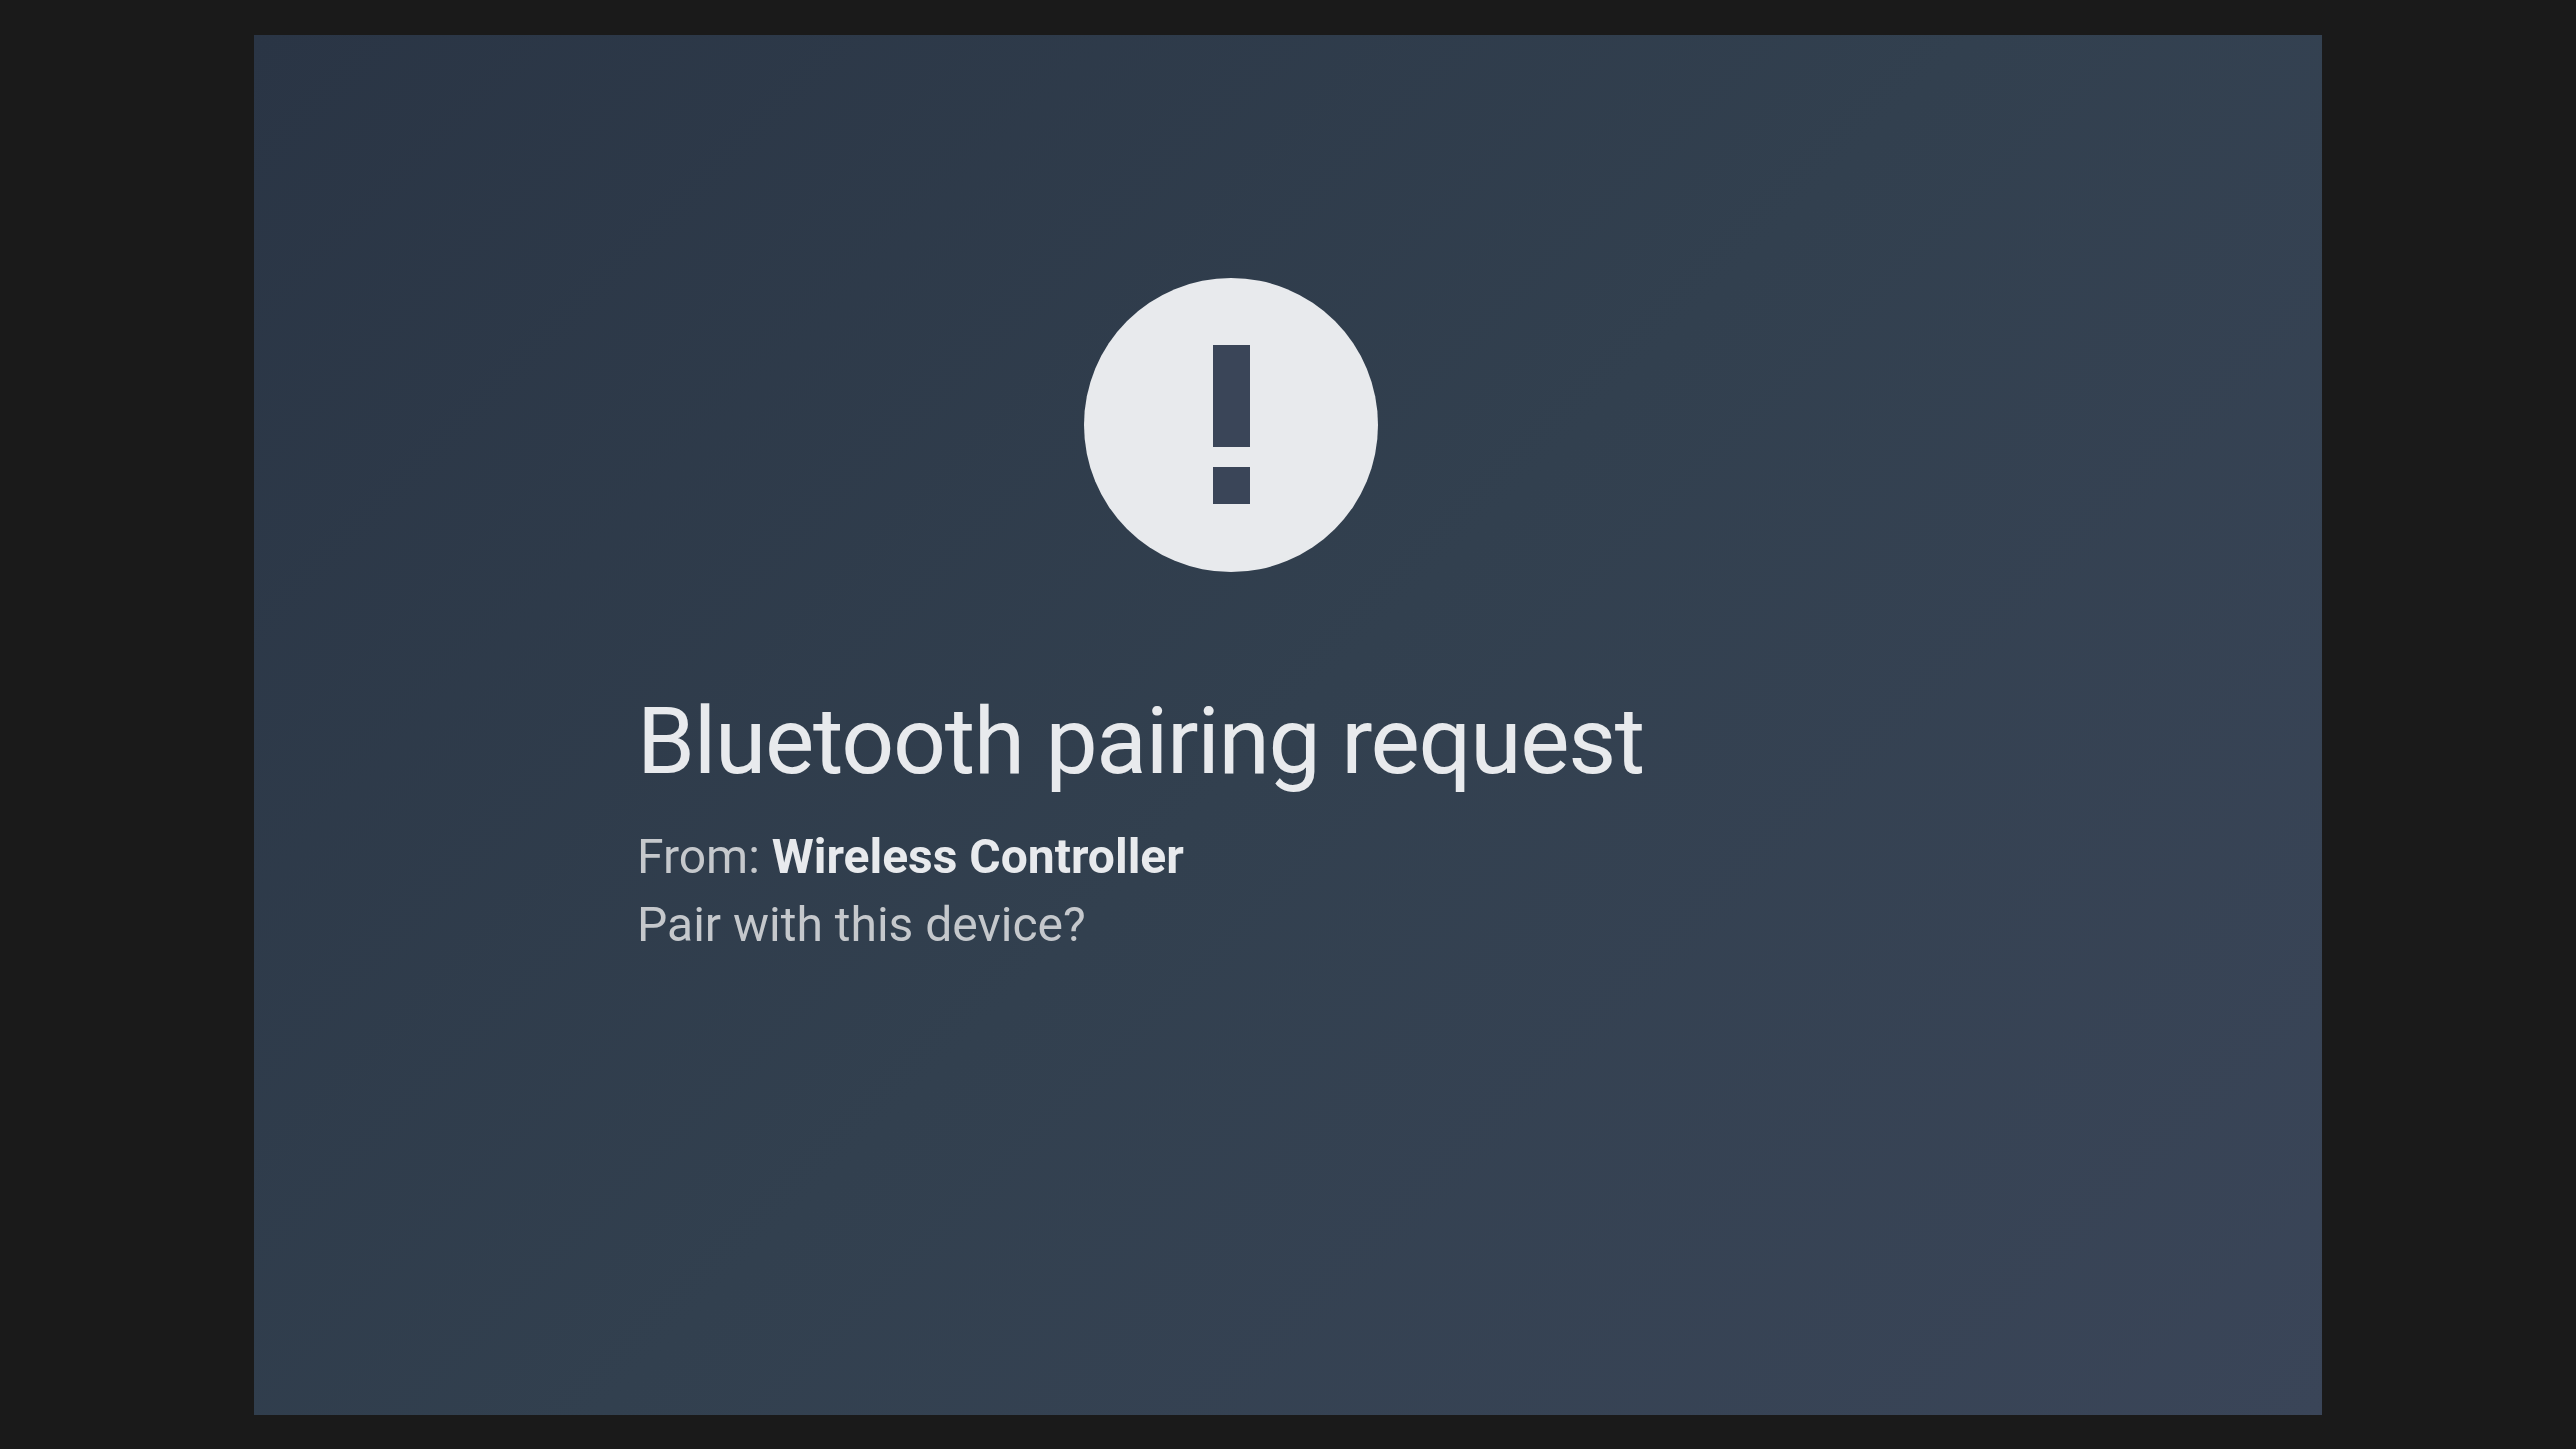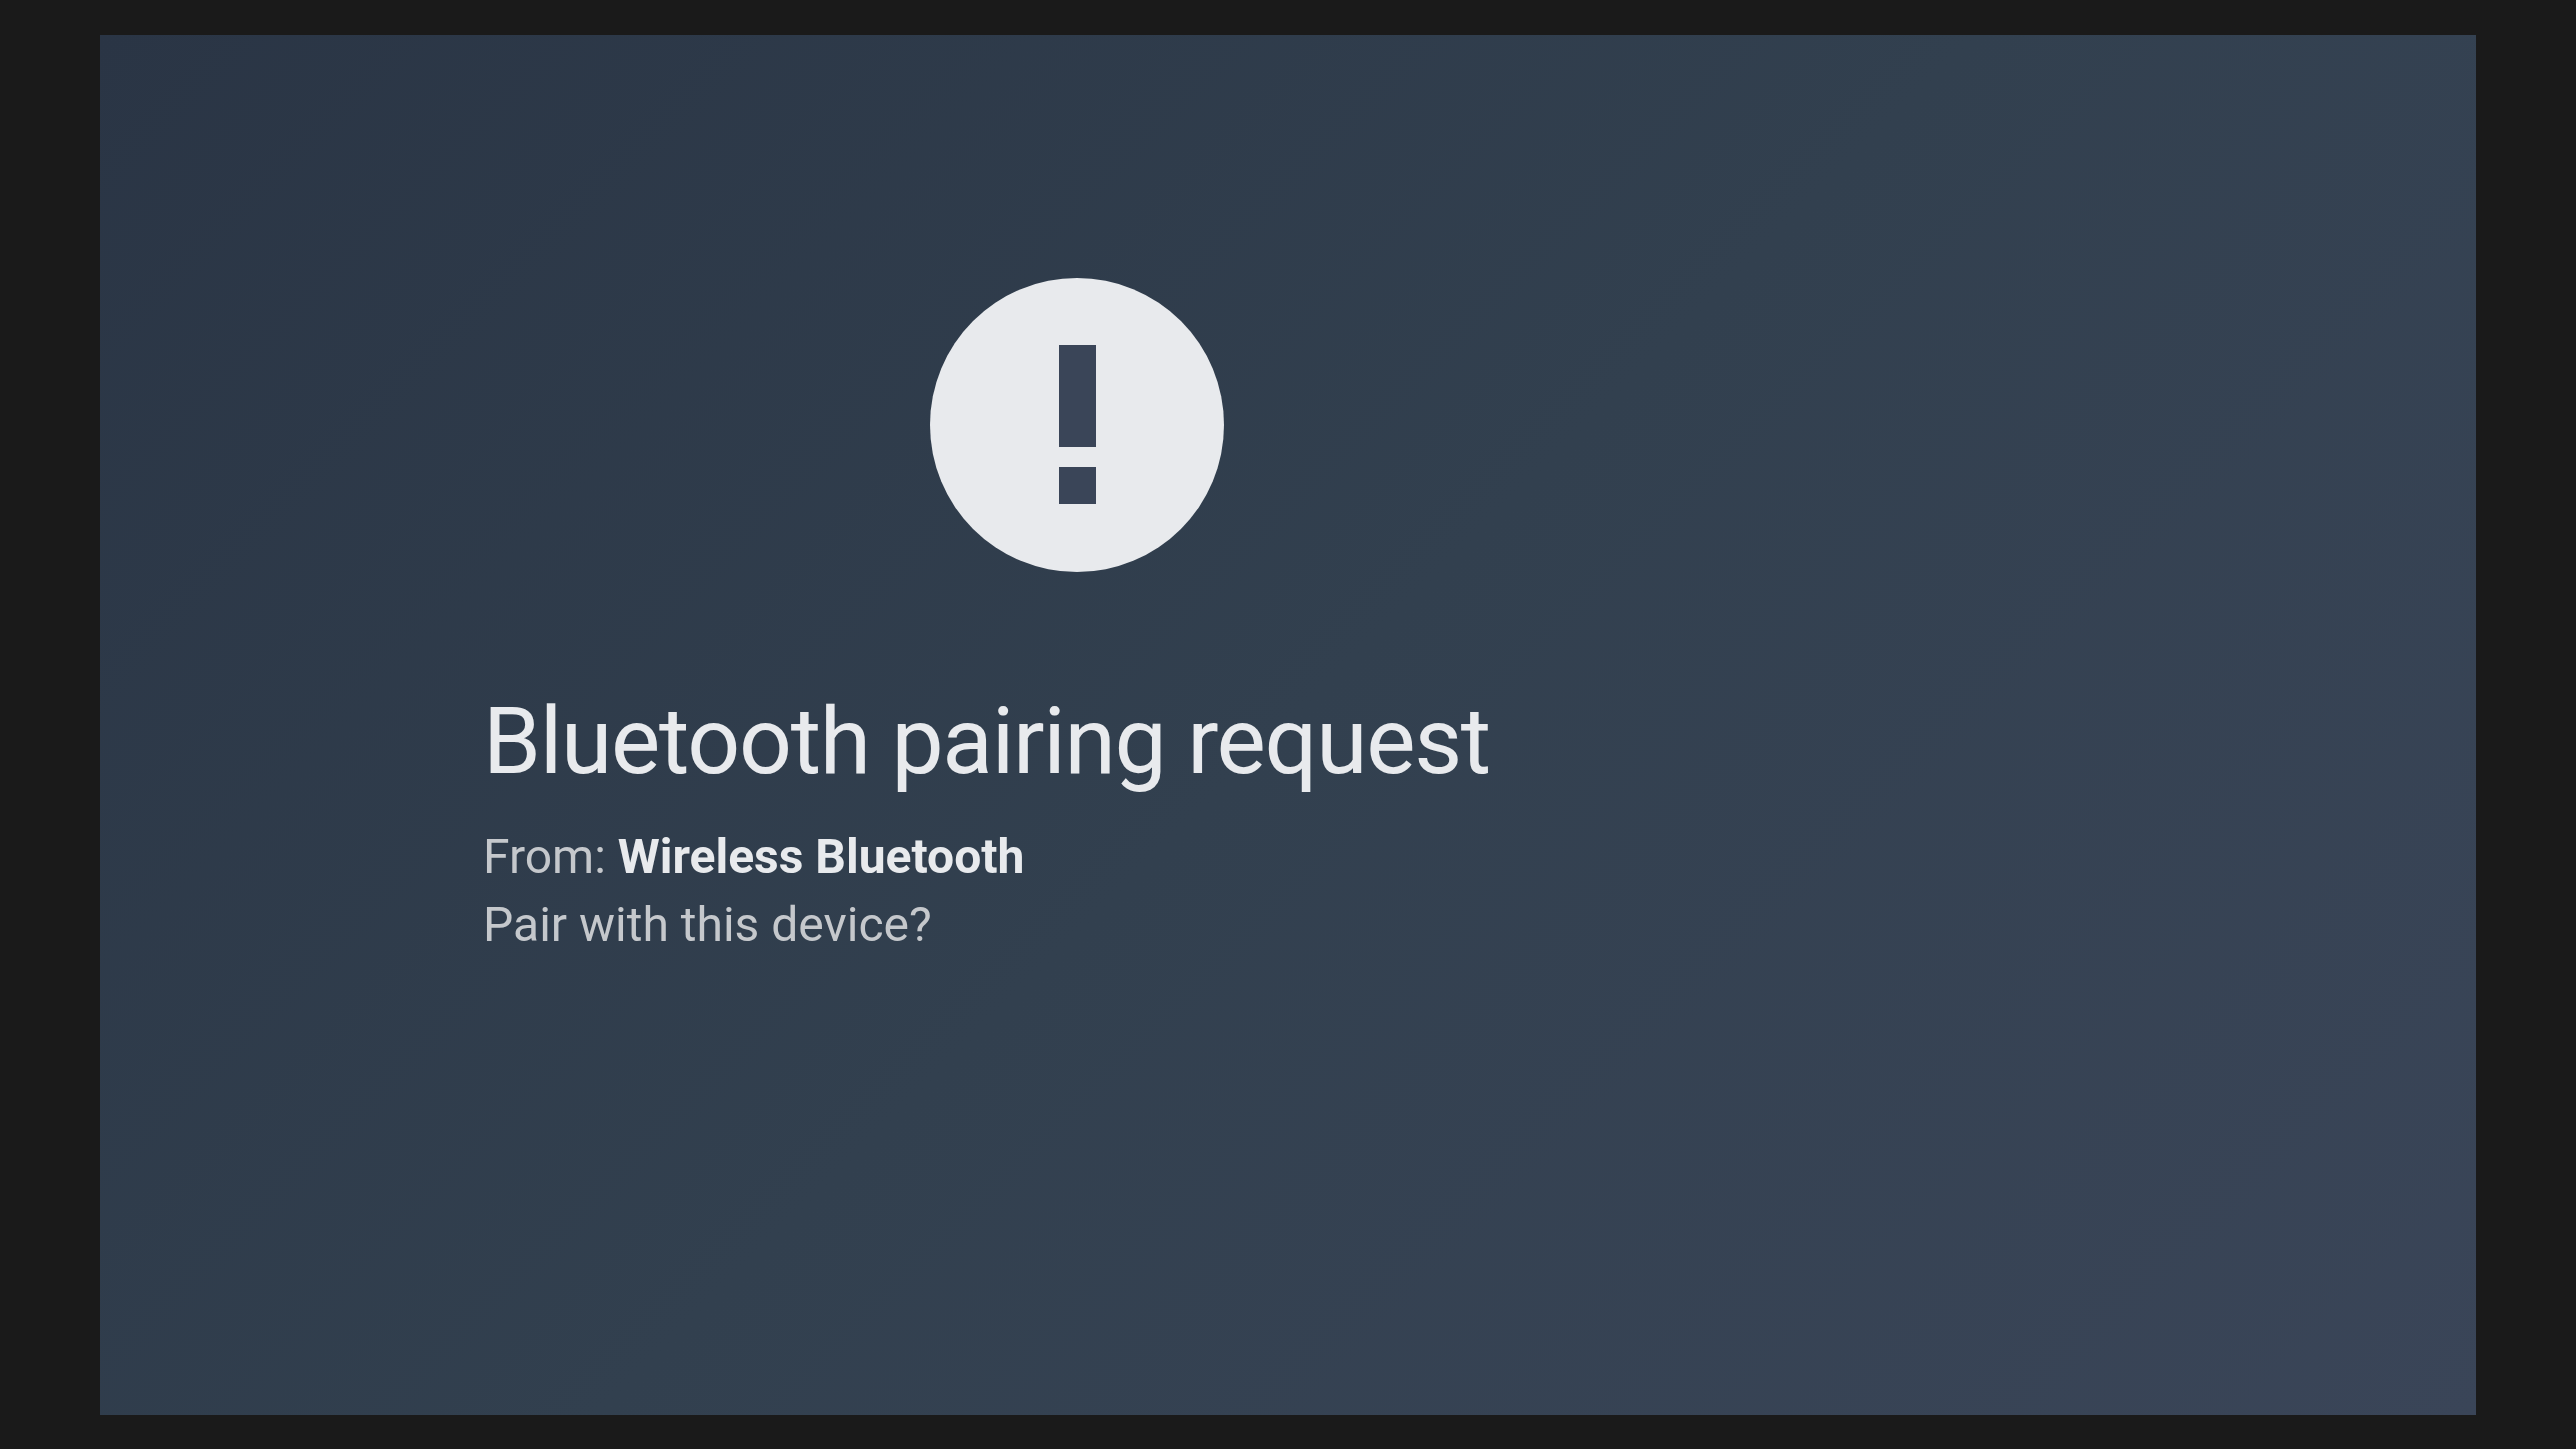--- a/index.html
+++ b/index.html
@@ -13,21 +13,21 @@
       height: 1449px;
       background: #1a1a1a;
       font-family: 'Roboto', 'Helvetica Neue', Arial, sans-serif;
       overflow: hidden;
       display: flex;
       align-items: center;
       justify-content: center;
     }
     
     .tv-screen {
-      width: 2376px;
+      width: 2068px;
       height: 1380px;
       background: linear-gradient(135deg, #2a3545 0%, #32404f 50%, #3a4558 100%);
       display: flex;
       position: relative;
     }
     
     .left-panel {
       flex: 1;
       display: flex;
       flex-direction: column;
@@ -128,21 +128,21 @@
         <div class="exclamation-bar"></div>
         <div class="exclamation-dot"></div>
       </div>
     </div>
 
     <div class="title">Bluetooth pairing request</div>
 
     <div class="from-line">
       <span class="from-label">From:</span>
       <span> </span>
-      <span class="device-name">Wireless Bluetooth</span>
+      <span class="device-name">Wireless Controller</span>
     </div>
 
     <div class="question">Pair with this device?</div>
 
   </div>
 
 
 </div>
 
 

